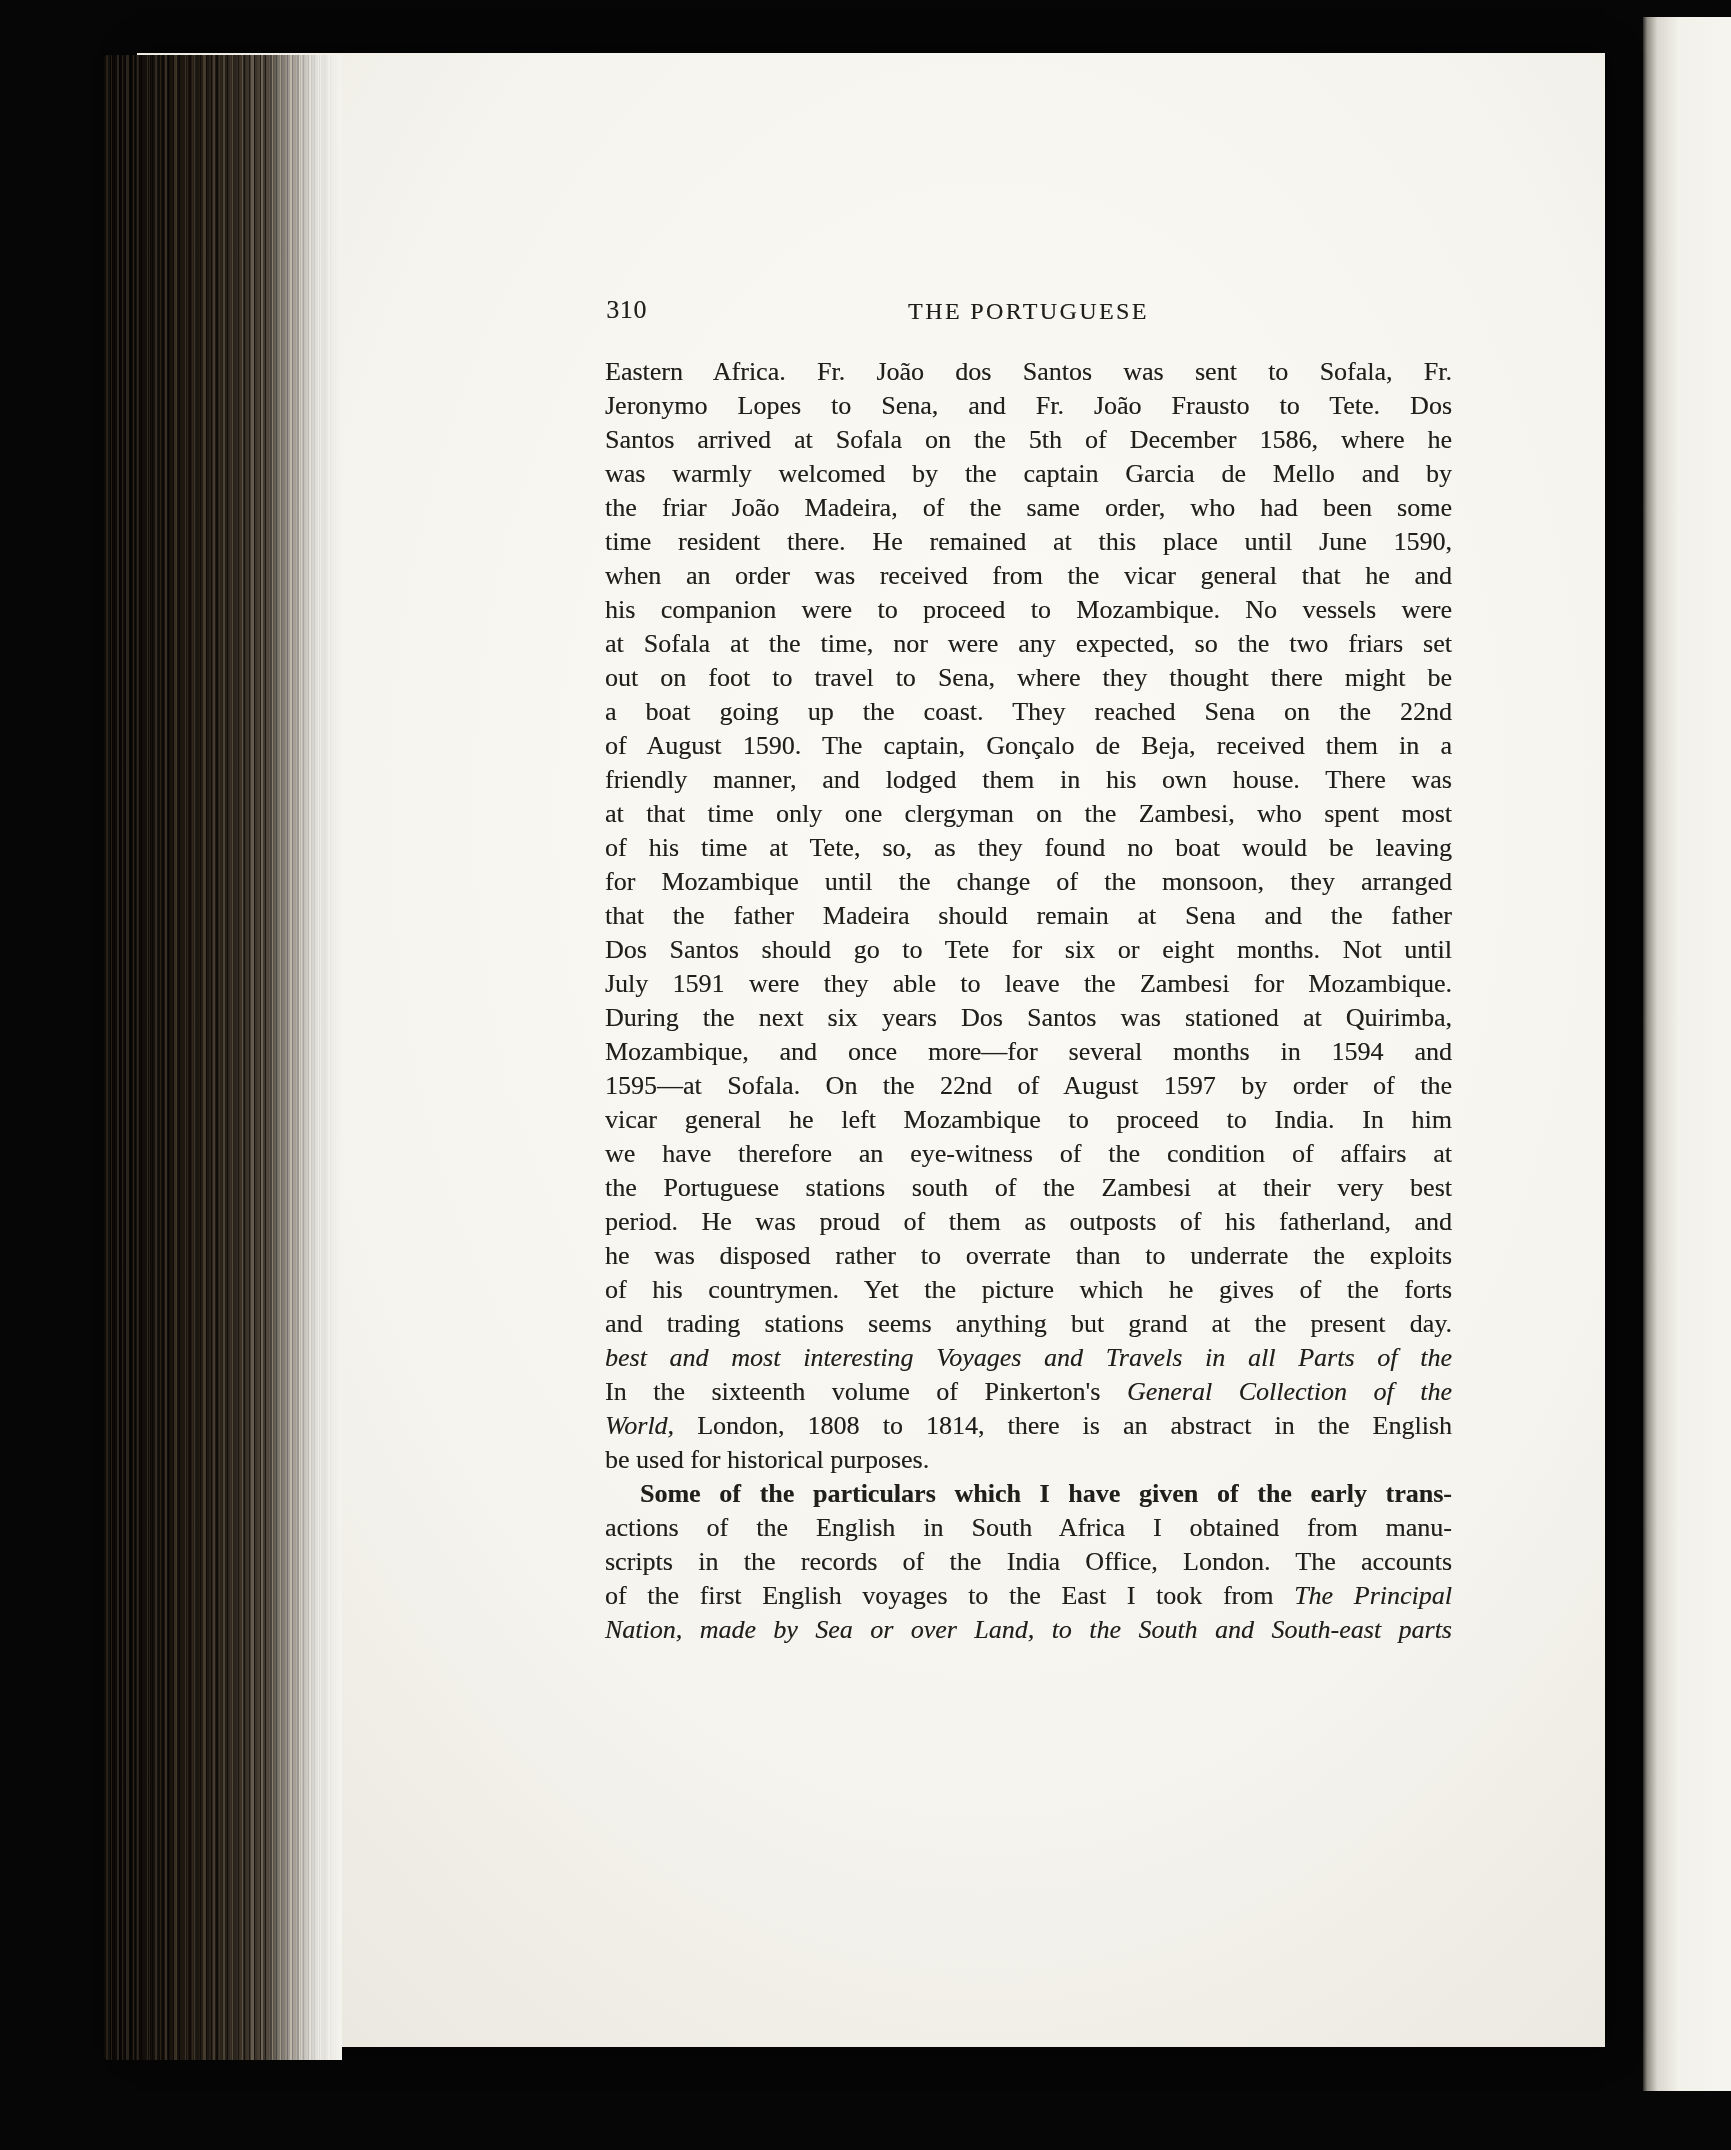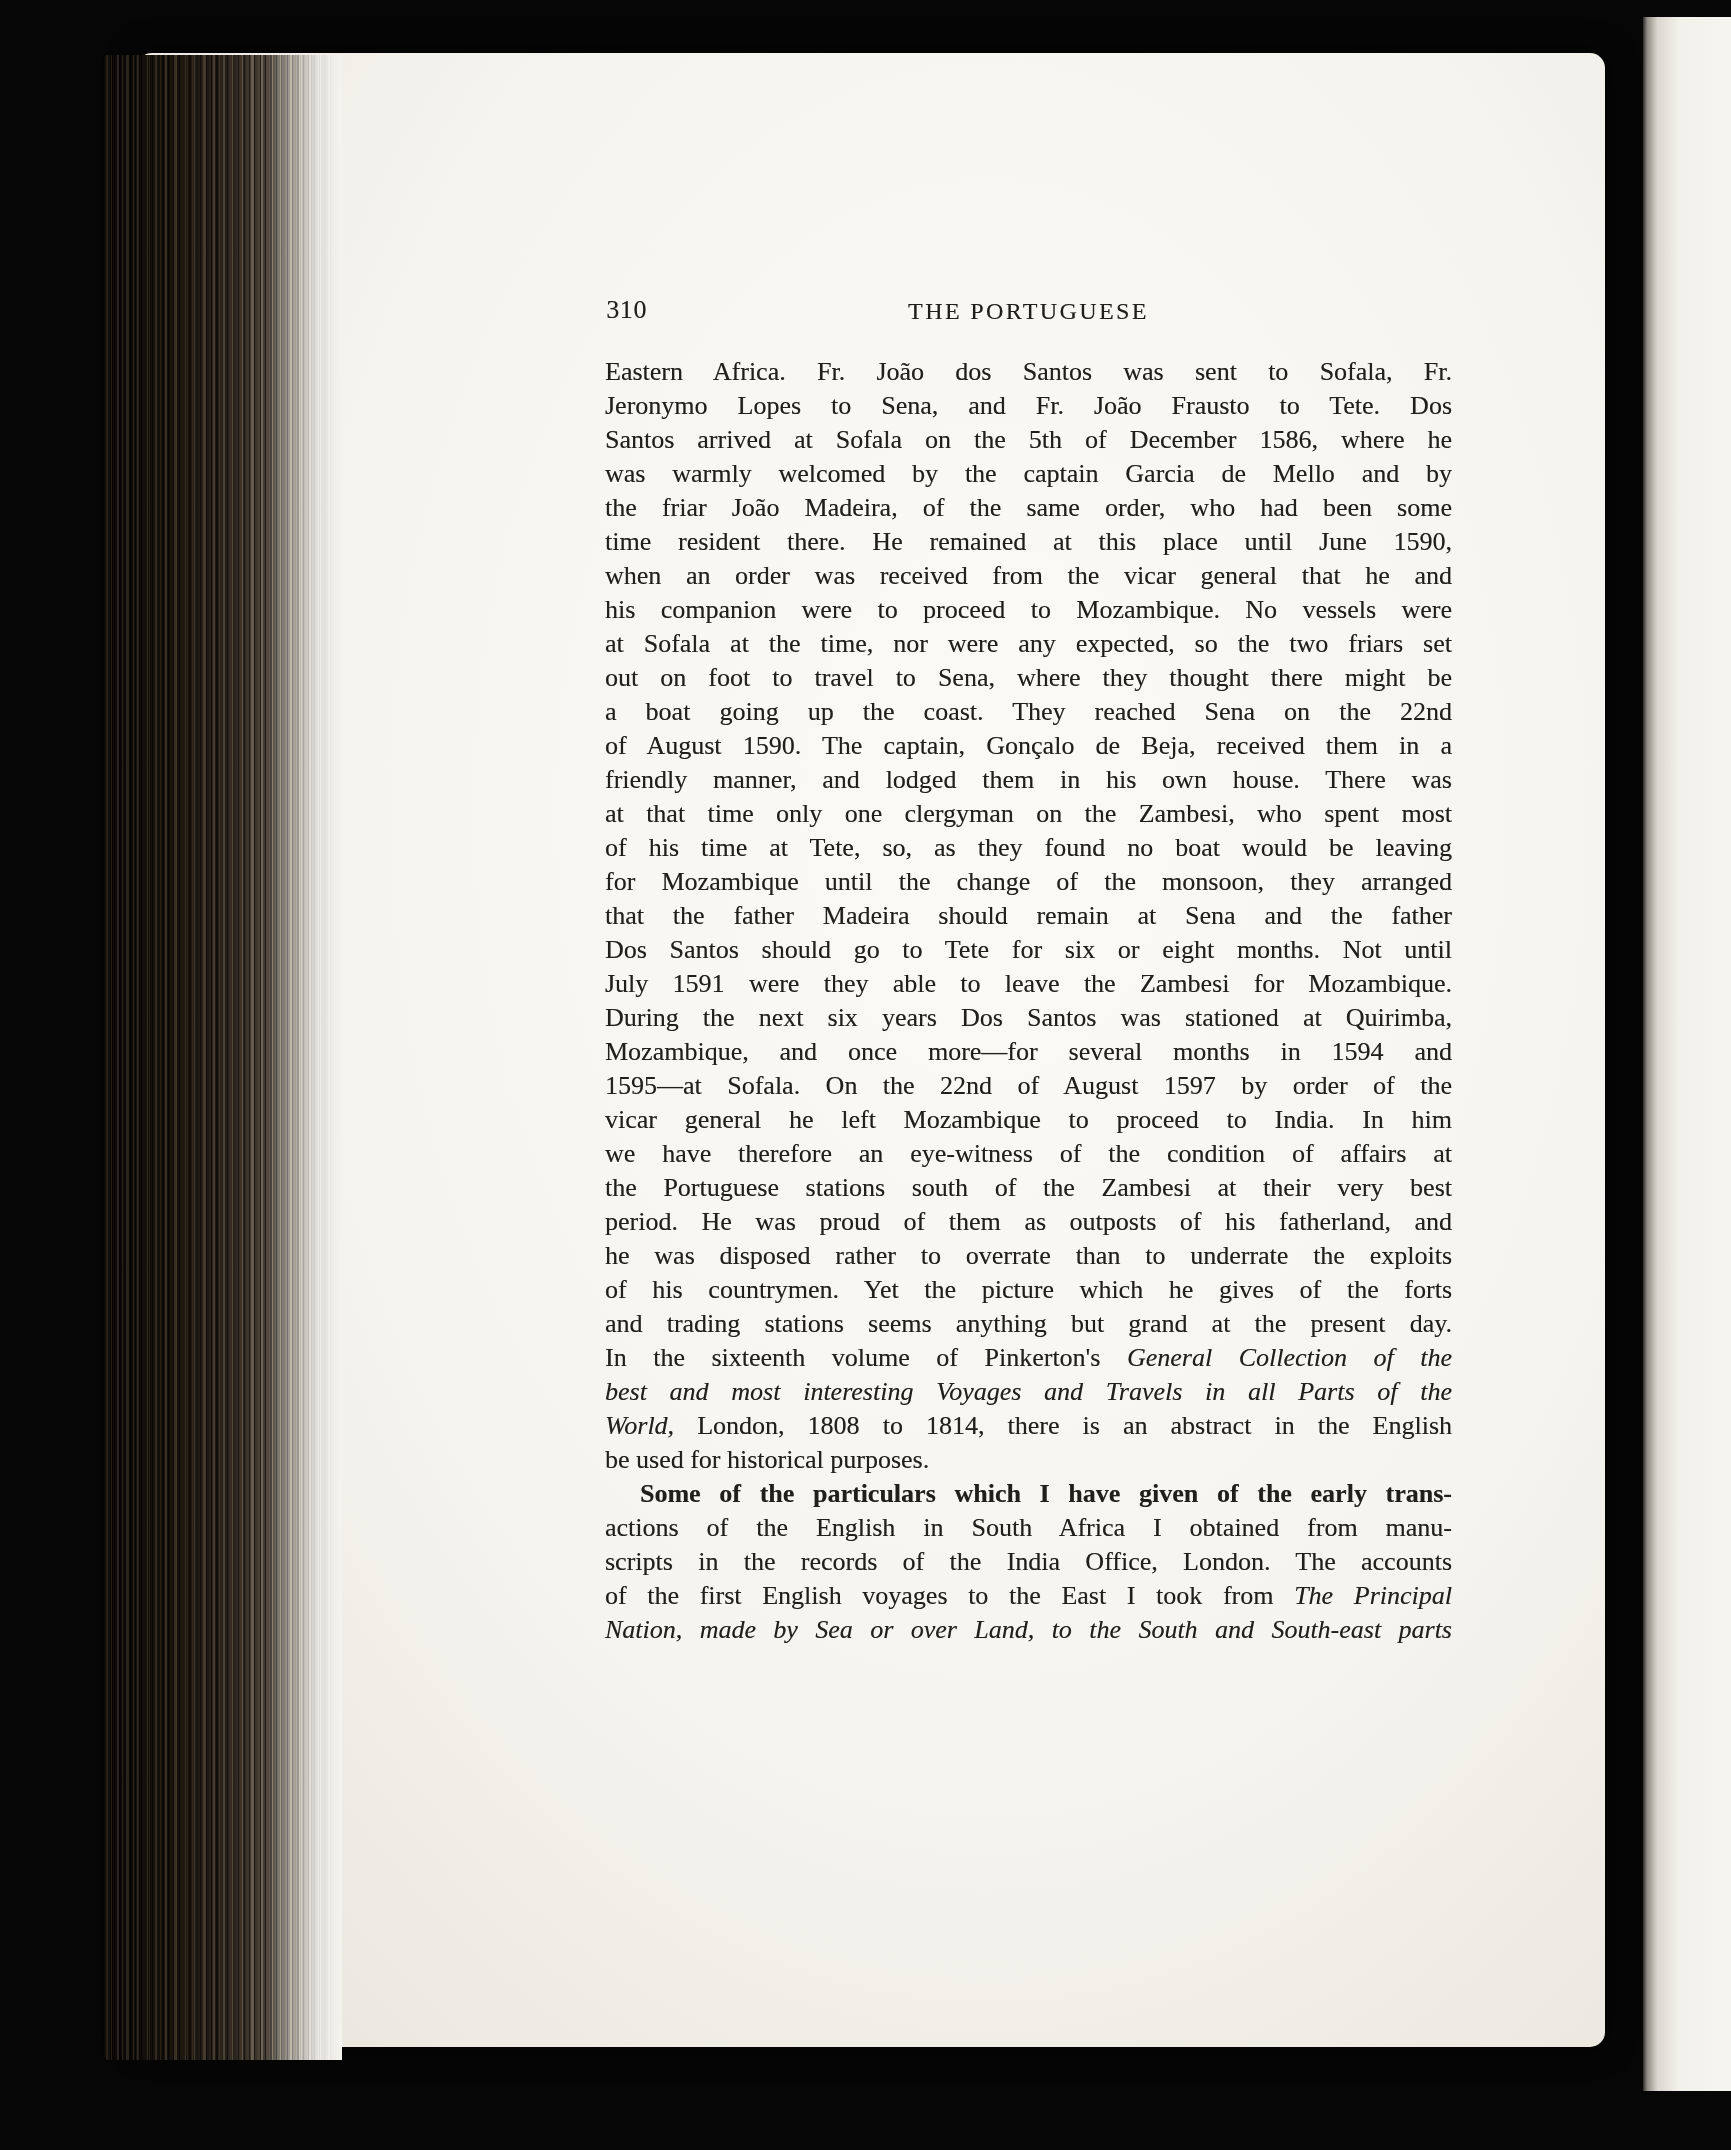--- a/index.html
+++ b/index.html
@@ -22,21 +22,21 @@
   }
 
   
   .page {
     position: absolute;
     left: 137px; top: 53px;
     width: 1468px; height: 1994px;
     background:
       radial-gradient(ellipse at 58% 38%, #fbfaf6 0%, #f5f4ee 55%, #e9e7de 92%),
       #f4f3ed;
-    border-radius: 15px;
+    border-radius: 0;
     box-shadow: 0 0 30px rgba(0,0,0,0.65);
   }
 
   
   .edge {
     position: absolute;
     left: 103px; top: 55px;
     width: 239px; height: 2005px;
     border-radius: 4.8px 0 0 4.8px;
     background:
@@ -113,22 +113,22 @@
           <div class="line"><span>During the next six years Dos Santos was stationed at Quirimba,</span></div>
           <div class="line"><span>Mozambique, and once more—for several months in 1594 and</span></div>
           <div class="line"><span>1595—at Sofala. On the 22nd of August 1597 by order of the</span></div>
           <div class="line"><span>vicar general he left Mozambique to proceed to India. In him</span></div>
           <div class="line"><span>we have therefore an eye-witness of the condition of affairs at</span></div>
           <div class="line"><span>the Portuguese stations south of the Zambesi at their very best</span></div>
           <div class="line"><span>period. He was proud of them as outposts of his fatherland, and</span></div>
           <div class="line"><span>he was disposed rather to overrate than to underrate the exploits</span></div>
           <div class="line"><span>of his countrymen. Yet the picture which he gives of the forts</span></div>
           <div class="line"><span>and trading stations seems anything but grand at the present day.</span></div>
+          <div class="line"><i>best and most interesting Voyages and Travels in all Parts of the</i></div>
           <div class="line"><span>In the sixteenth volume of Pinkerton's </span><i>General Collection of the</i></div>
-          <div class="line"><i>best and most interesting Voyages and Travels in all Parts of the</i></div>
           <div class="line"><i>World,</i><span> London, 1808 to 1814, there is an abstract in the English</span></div>
           <div class="line end"><span>be used for historical purposes.</span></div>
           <div class="line indent"><span>Some of the particulars which I have given of the early trans-</span></div>
           <div class="line"><span>actions of the English in South Africa I obtained from manu-</span></div>
           <div class="line"><span>scripts in the records of the India Office, London. The accounts</span></div>
           <div class="line"><span>of the first English voyages to the East I took from </span><i>The Principal</i></div>
           <div class="line"><i>Nation, made by Sea or over Land, to the South and South-east parts</i></div>
         </div>
     </div>
   </div>

